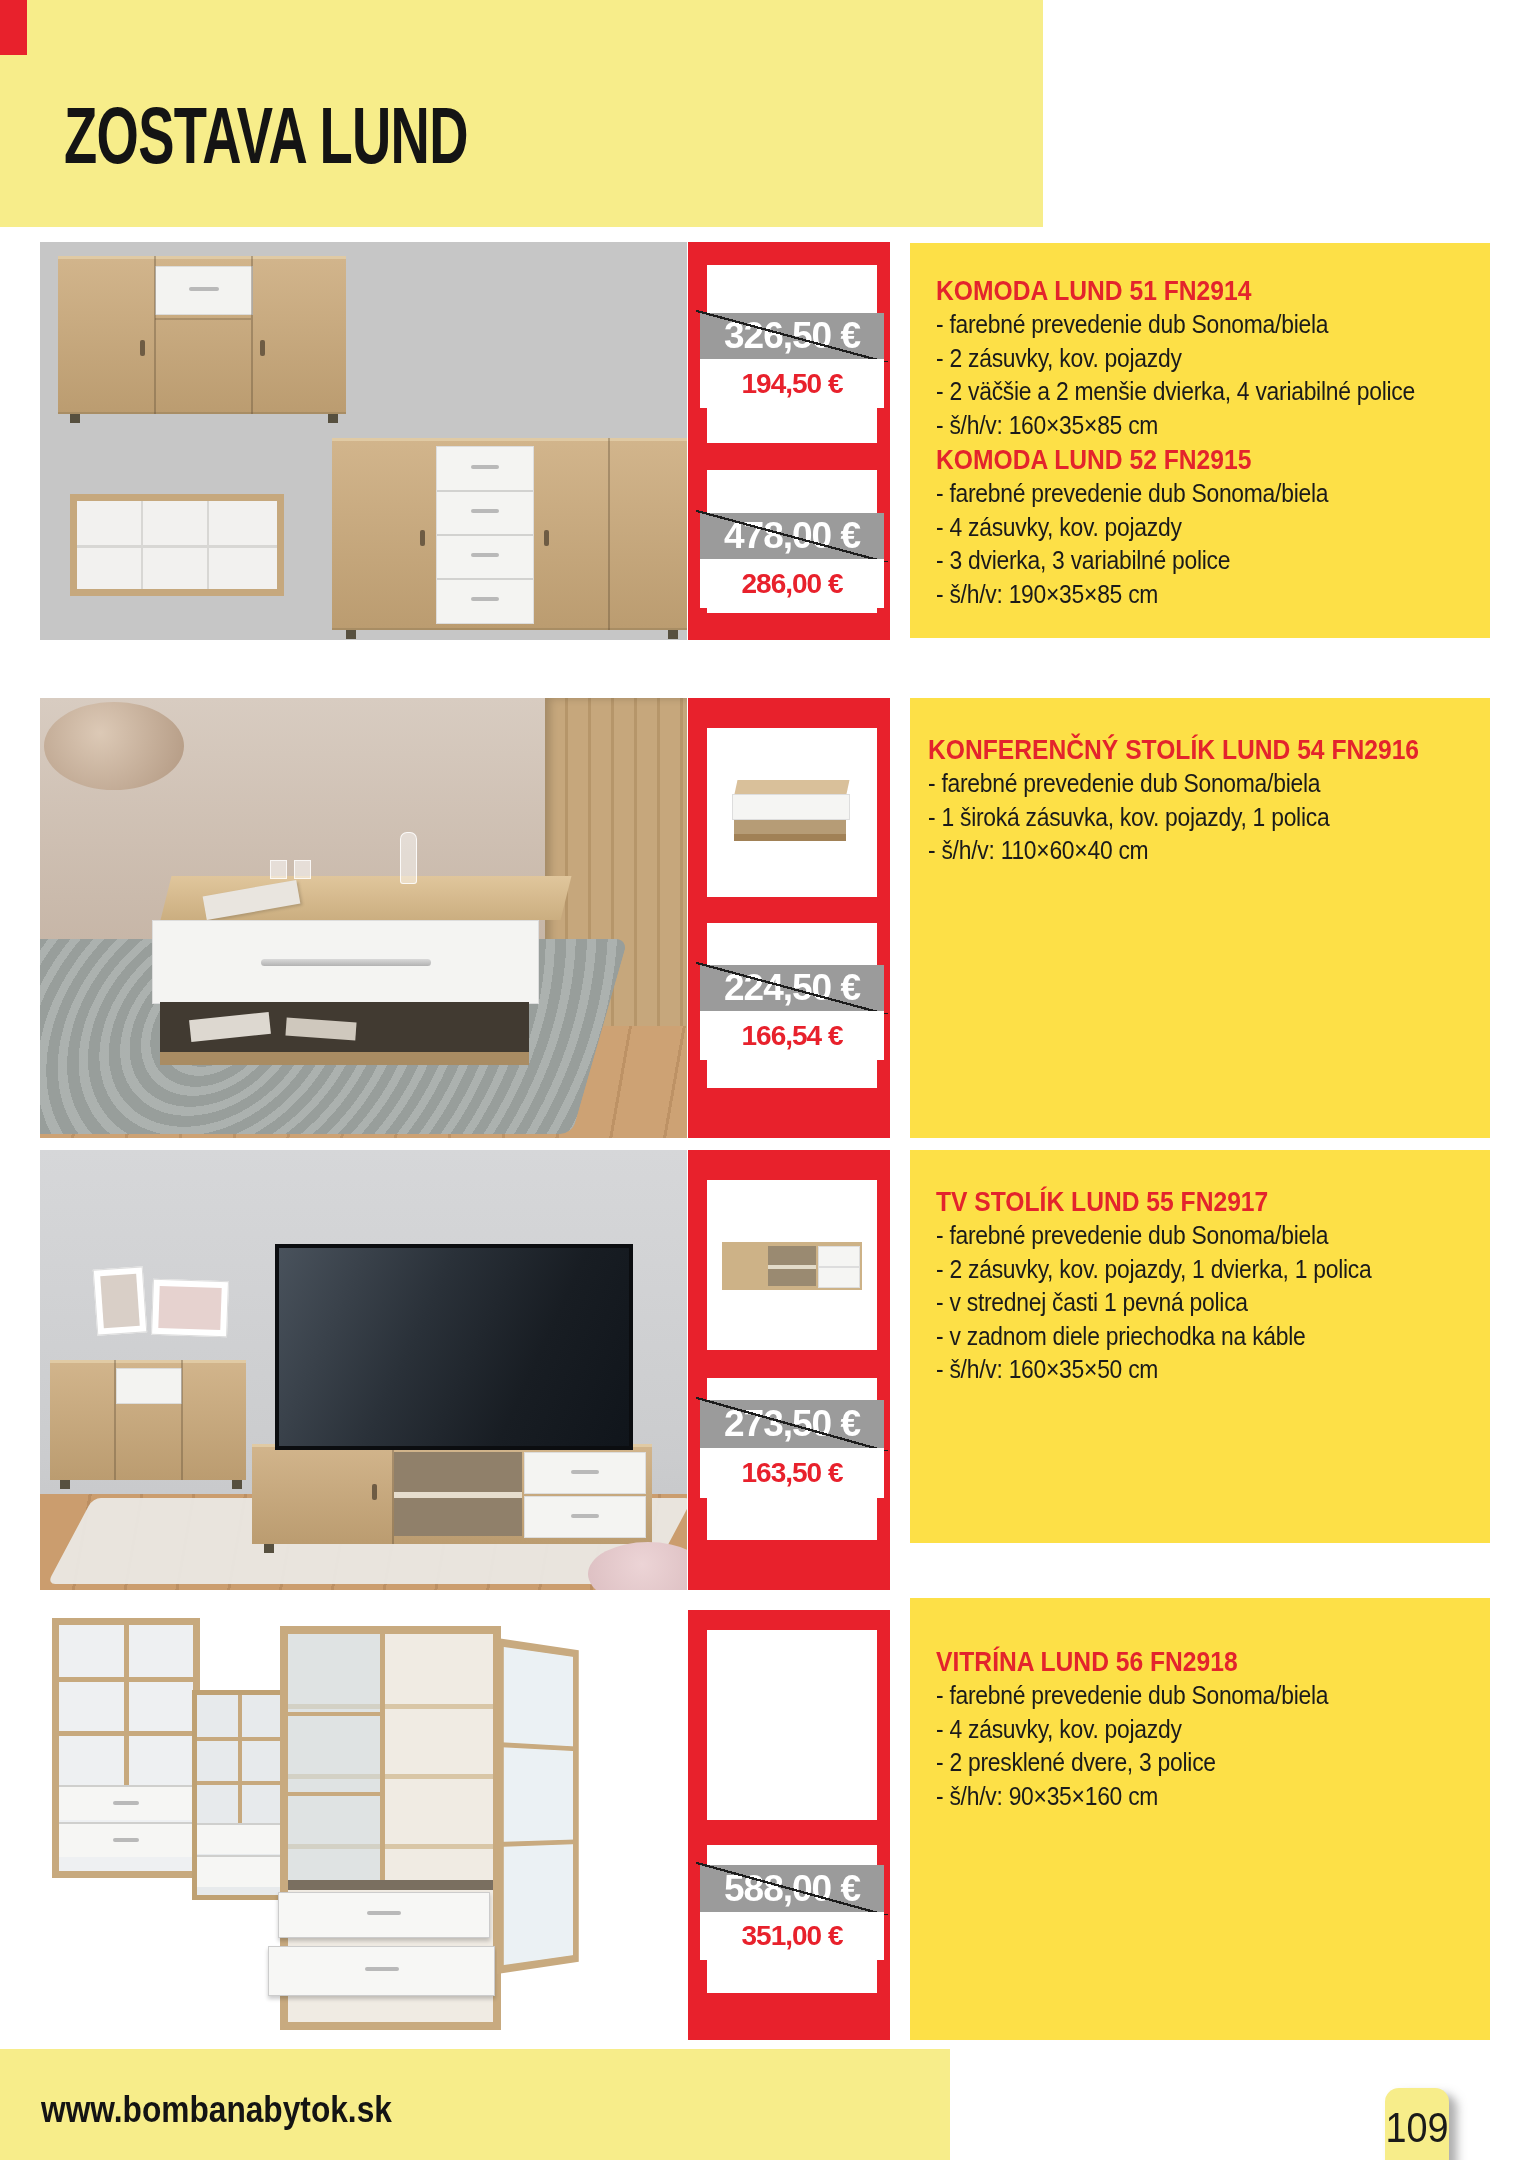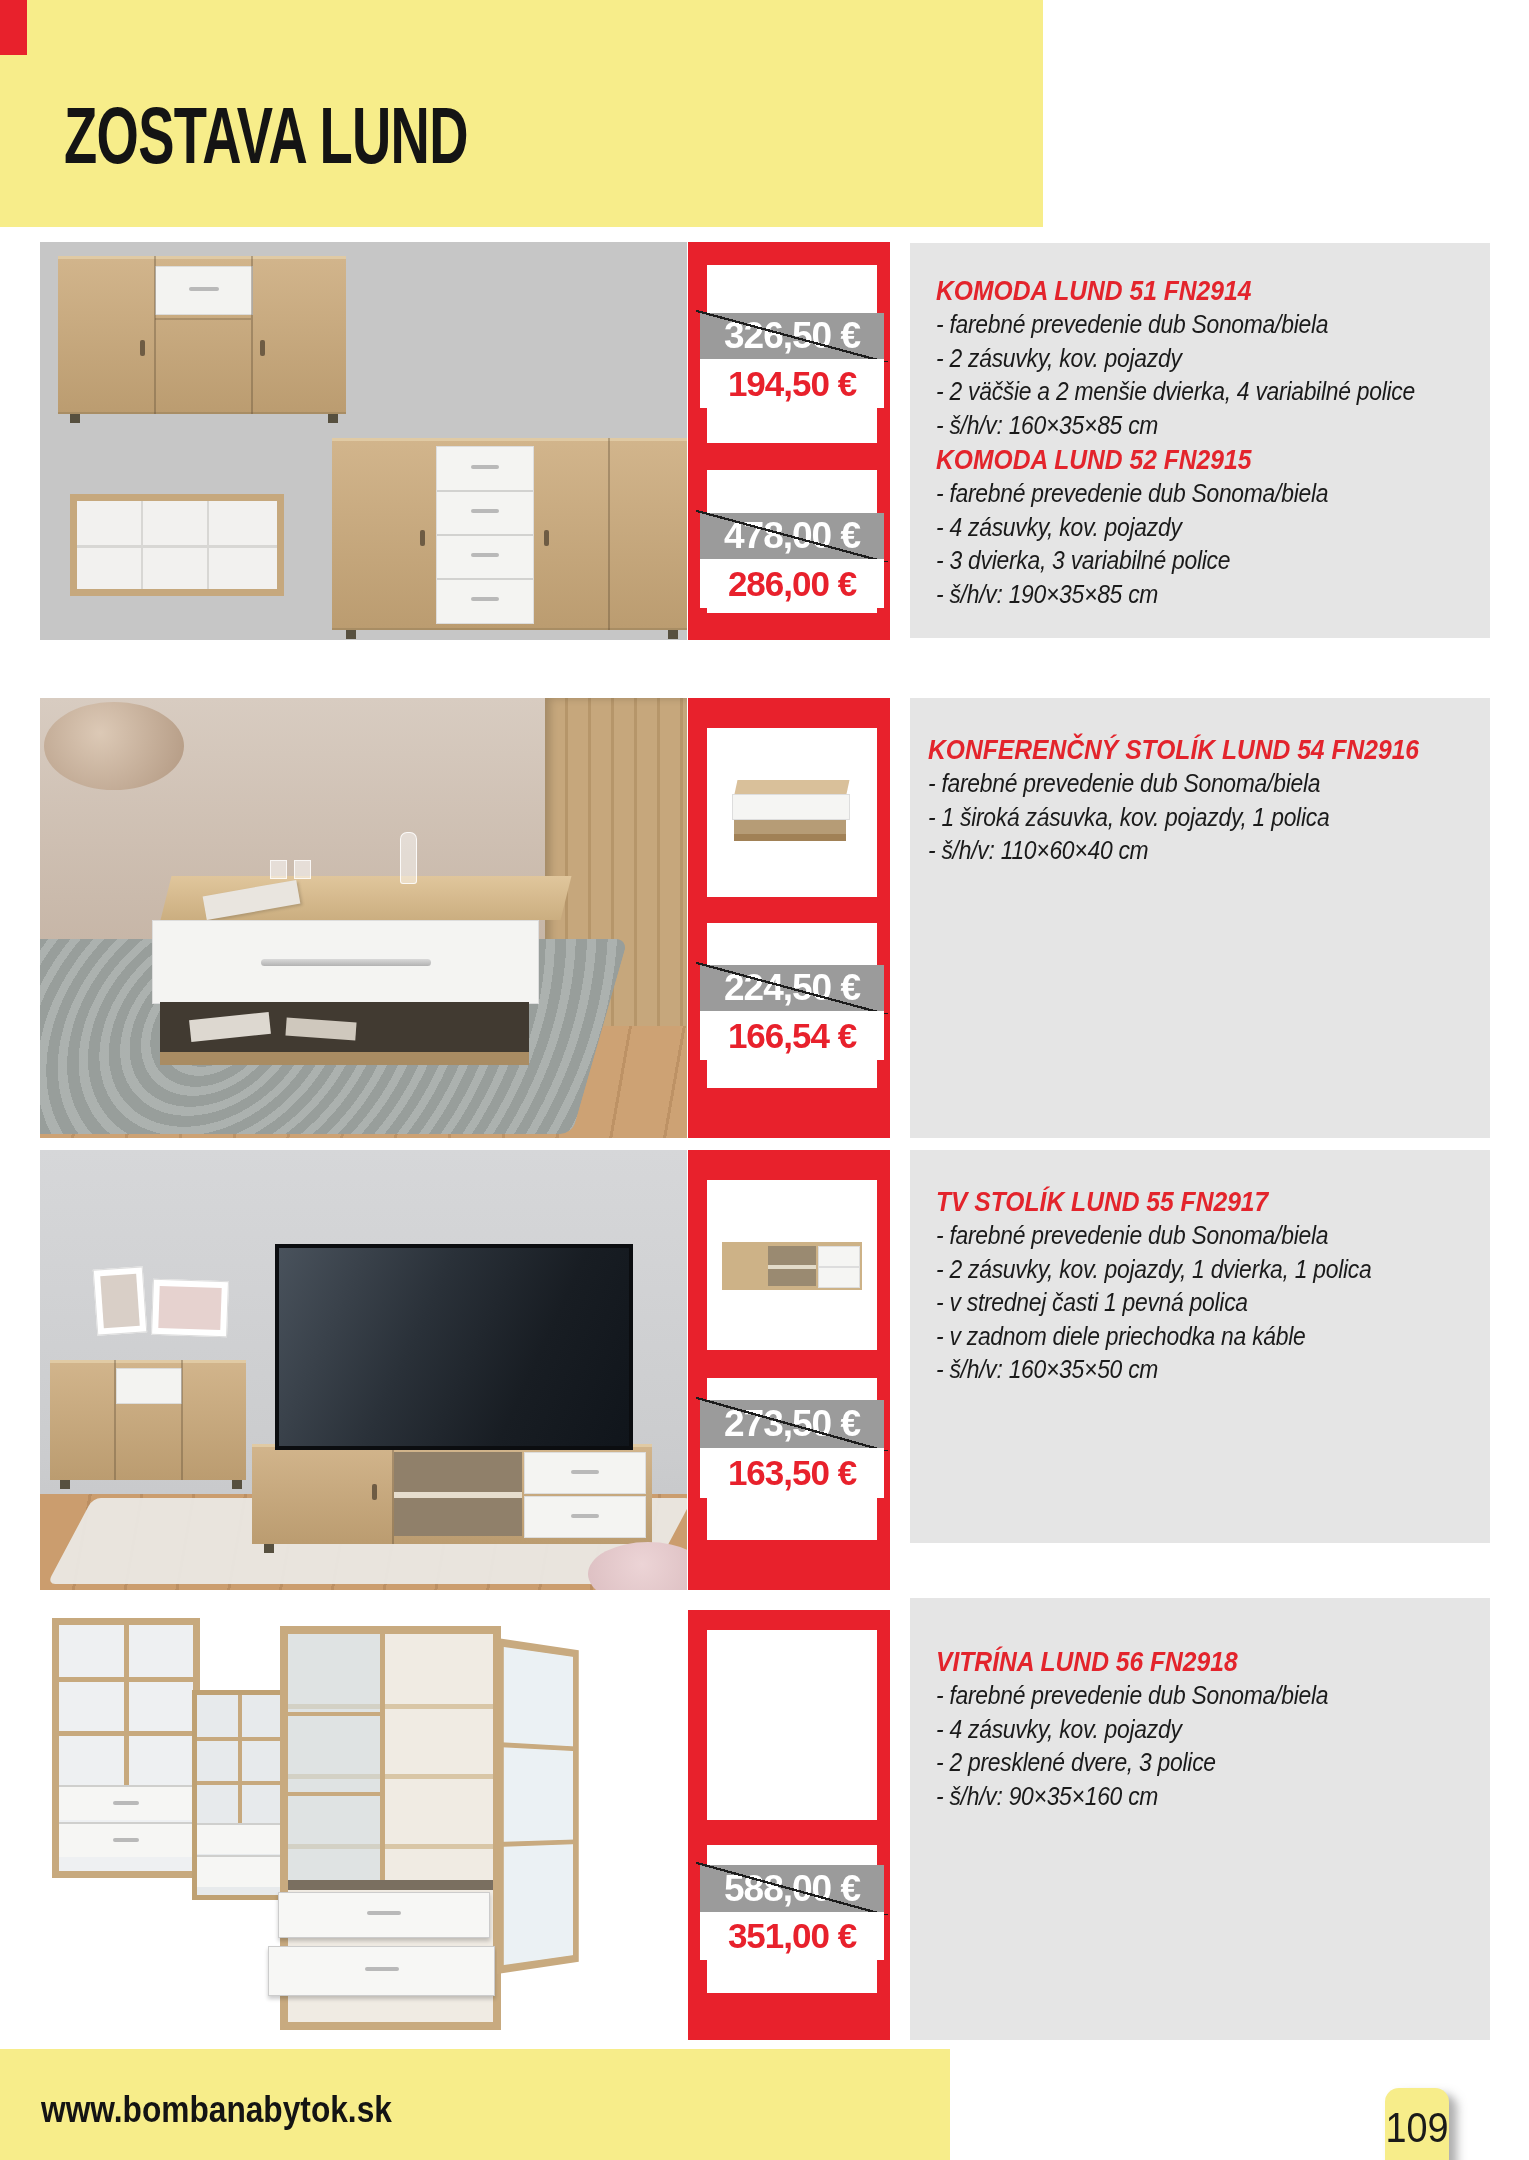--- a/index.html
+++ b/index.html
@@ -27,26 +27,26 @@
   .pcol.c1{top:242px;height:398px;}
   .pcol.c2{top:698px;height:440px;}
   .pcol.c3{top:1150px;height:440px;}
   .pcol.c4{top:1610px;height:430px;}
   .pbox{position:absolute;left:19px;width:170px;background:#ffffff;}
   .tbox{position:absolute;left:19px;width:170px;background:#ffffff;overflow:visible;}
   .band{position:relative;margin-left:-7px;margin-right:-7px;display:flex;align-items:center;justify-content:center;}
   .band.old{height:46px;background:#9b9b9b;}
   .band.new{height:49px;background:#ffffff;}
   .oldtxt{color:#ffffff;font-weight:bold;font-size:37px;letter-spacing:-1px;white-space:nowrap;}
-  .newtxt{color:#e8212c;font-weight:bold;font-size:35px;letter-spacing:-1px;white-space:nowrap;}
+  .newtxt{color:#e8212c;font-weight:bold;font-size:28px;letter-spacing:-1px;white-space:nowrap;}
   .strike{position:absolute;left:-4px;right:-4px;top:-3px;bottom:-3px;
         background:linear-gradient(to top right,transparent 48.2%,#1c1c1c 48.2%,#1c1c1c 50.4%,transparent 50.4%);}
 
   
-  .desc{position:absolute;left:910px;width:580px;background:#e5e5e5;box-sizing:border-box;padding:30px 0 0 26px;font-style:italic;}
+  .desc{position:absolute;left:910px;width:580px;background:#fde047;box-sizing:border-box;padding:30px 0 0 26px;}
   .desc.d1{top:243px;height:395px;}
   .desc.d2{top:698px;height:440px;padding-top:34px;padding-left:18px;}
   .desc.d3{top:1150px;height:393px;padding-top:34px;}
   .desc.d4{top:1598px;height:442px;padding-top:46px;}
   .dscale{transform:scaleX(0.88);transform-origin:left top;width:114%;}
   .dtitle{font-size:28px;line-height:35px;font-weight:bold;color:#e3242c;white-space:nowrap;}
   .dline{font-size:26px;line-height:33.5px;color:#1a1a1a;letter-spacing:-0.3px;white-space:nowrap;}
 
   
   .footer-band{position:absolute;left:0;top:2049px;width:950px;height:126px;}

